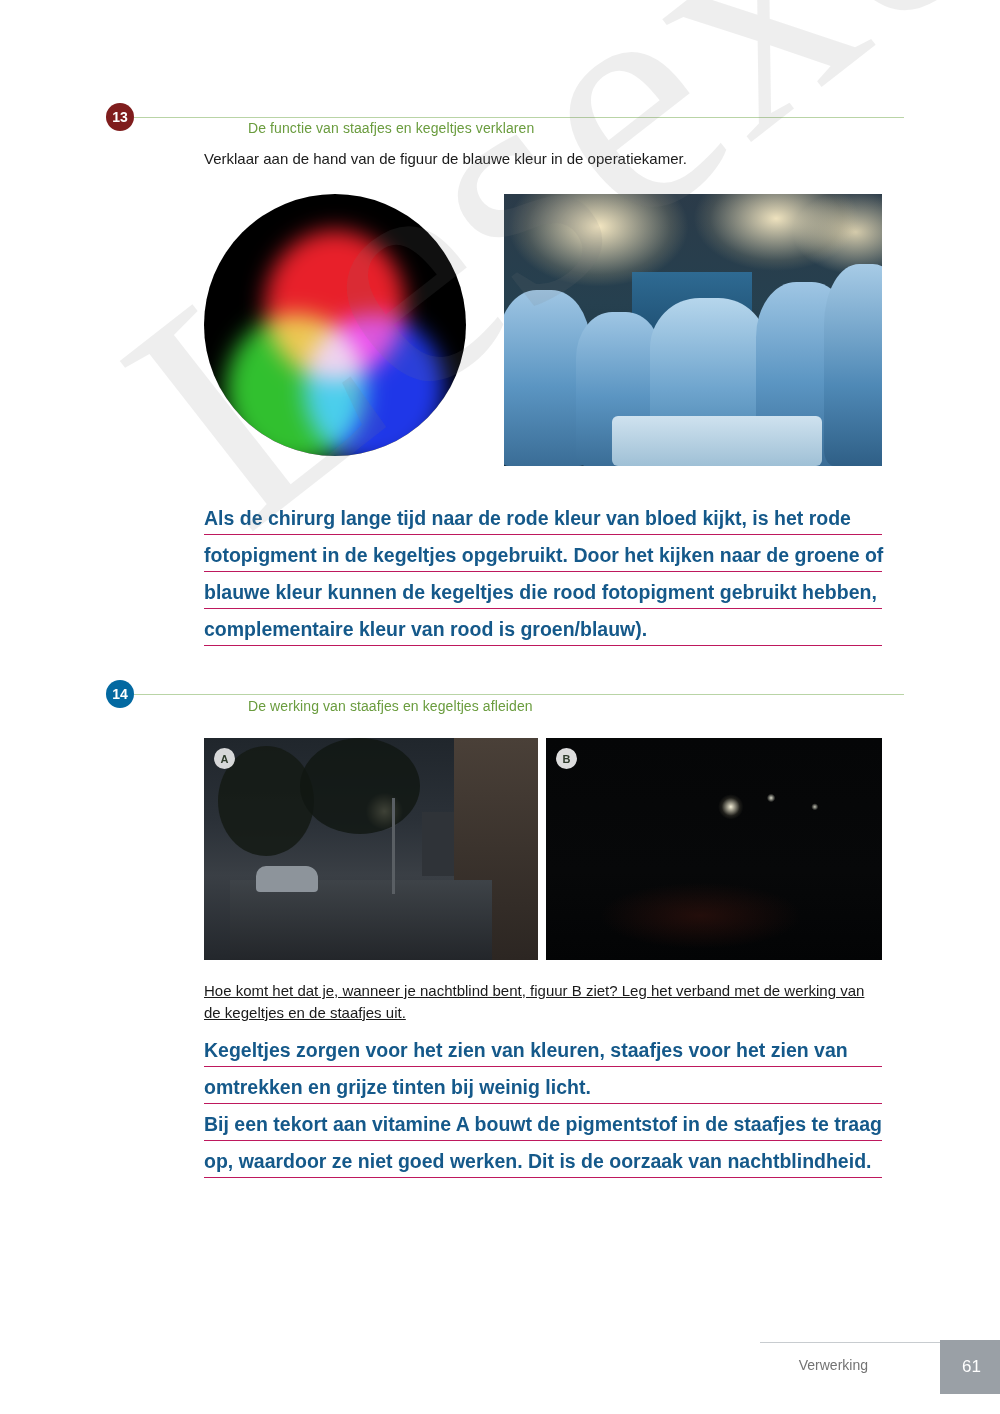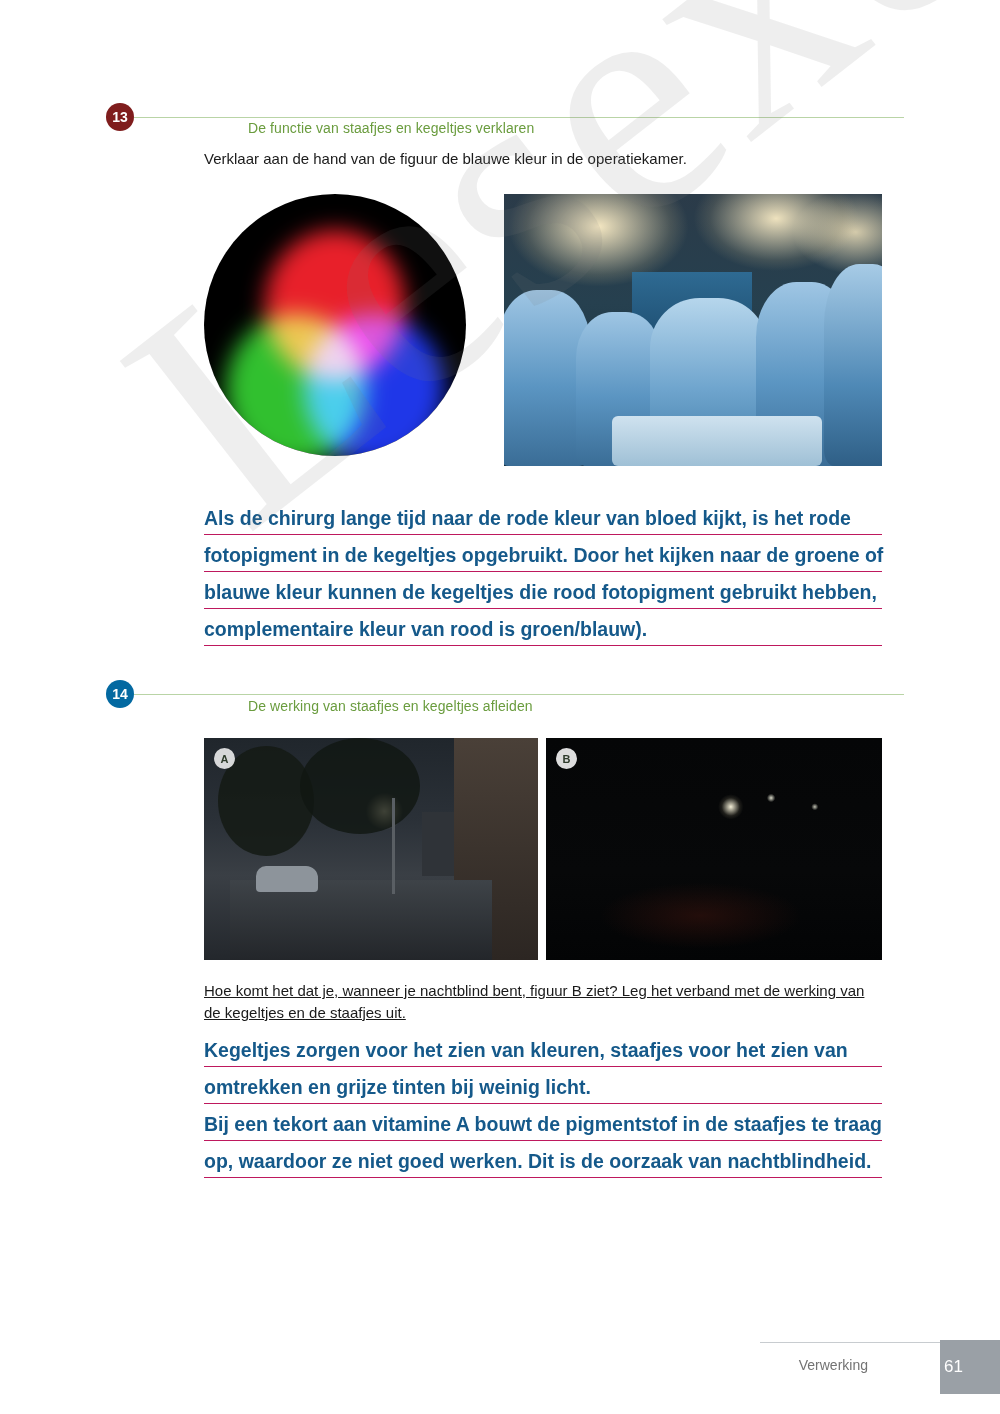--- a/index.html
+++ b/index.html
@@ -215,21 +215,21 @@
   .footer-page {
     position: absolute;
     left: 940px; top: 1340px;
     width: 60px; height: 54px;
     background: #9aa0a6;
     color: #ffffff;
     font-size: 17px;
     display: flex;
     align-items: center;
     justify-content: flex-start;
-    padding-left: 4px;
+    padding-left: 22px;
   }
   .footer-rule {
     position: absolute;
     left: 760px; top: 1342px; width: 180px; height: 1px; background: #c8ccd0;
   }
 </style>
 </head>
 <body>
 
 <div class="page">

